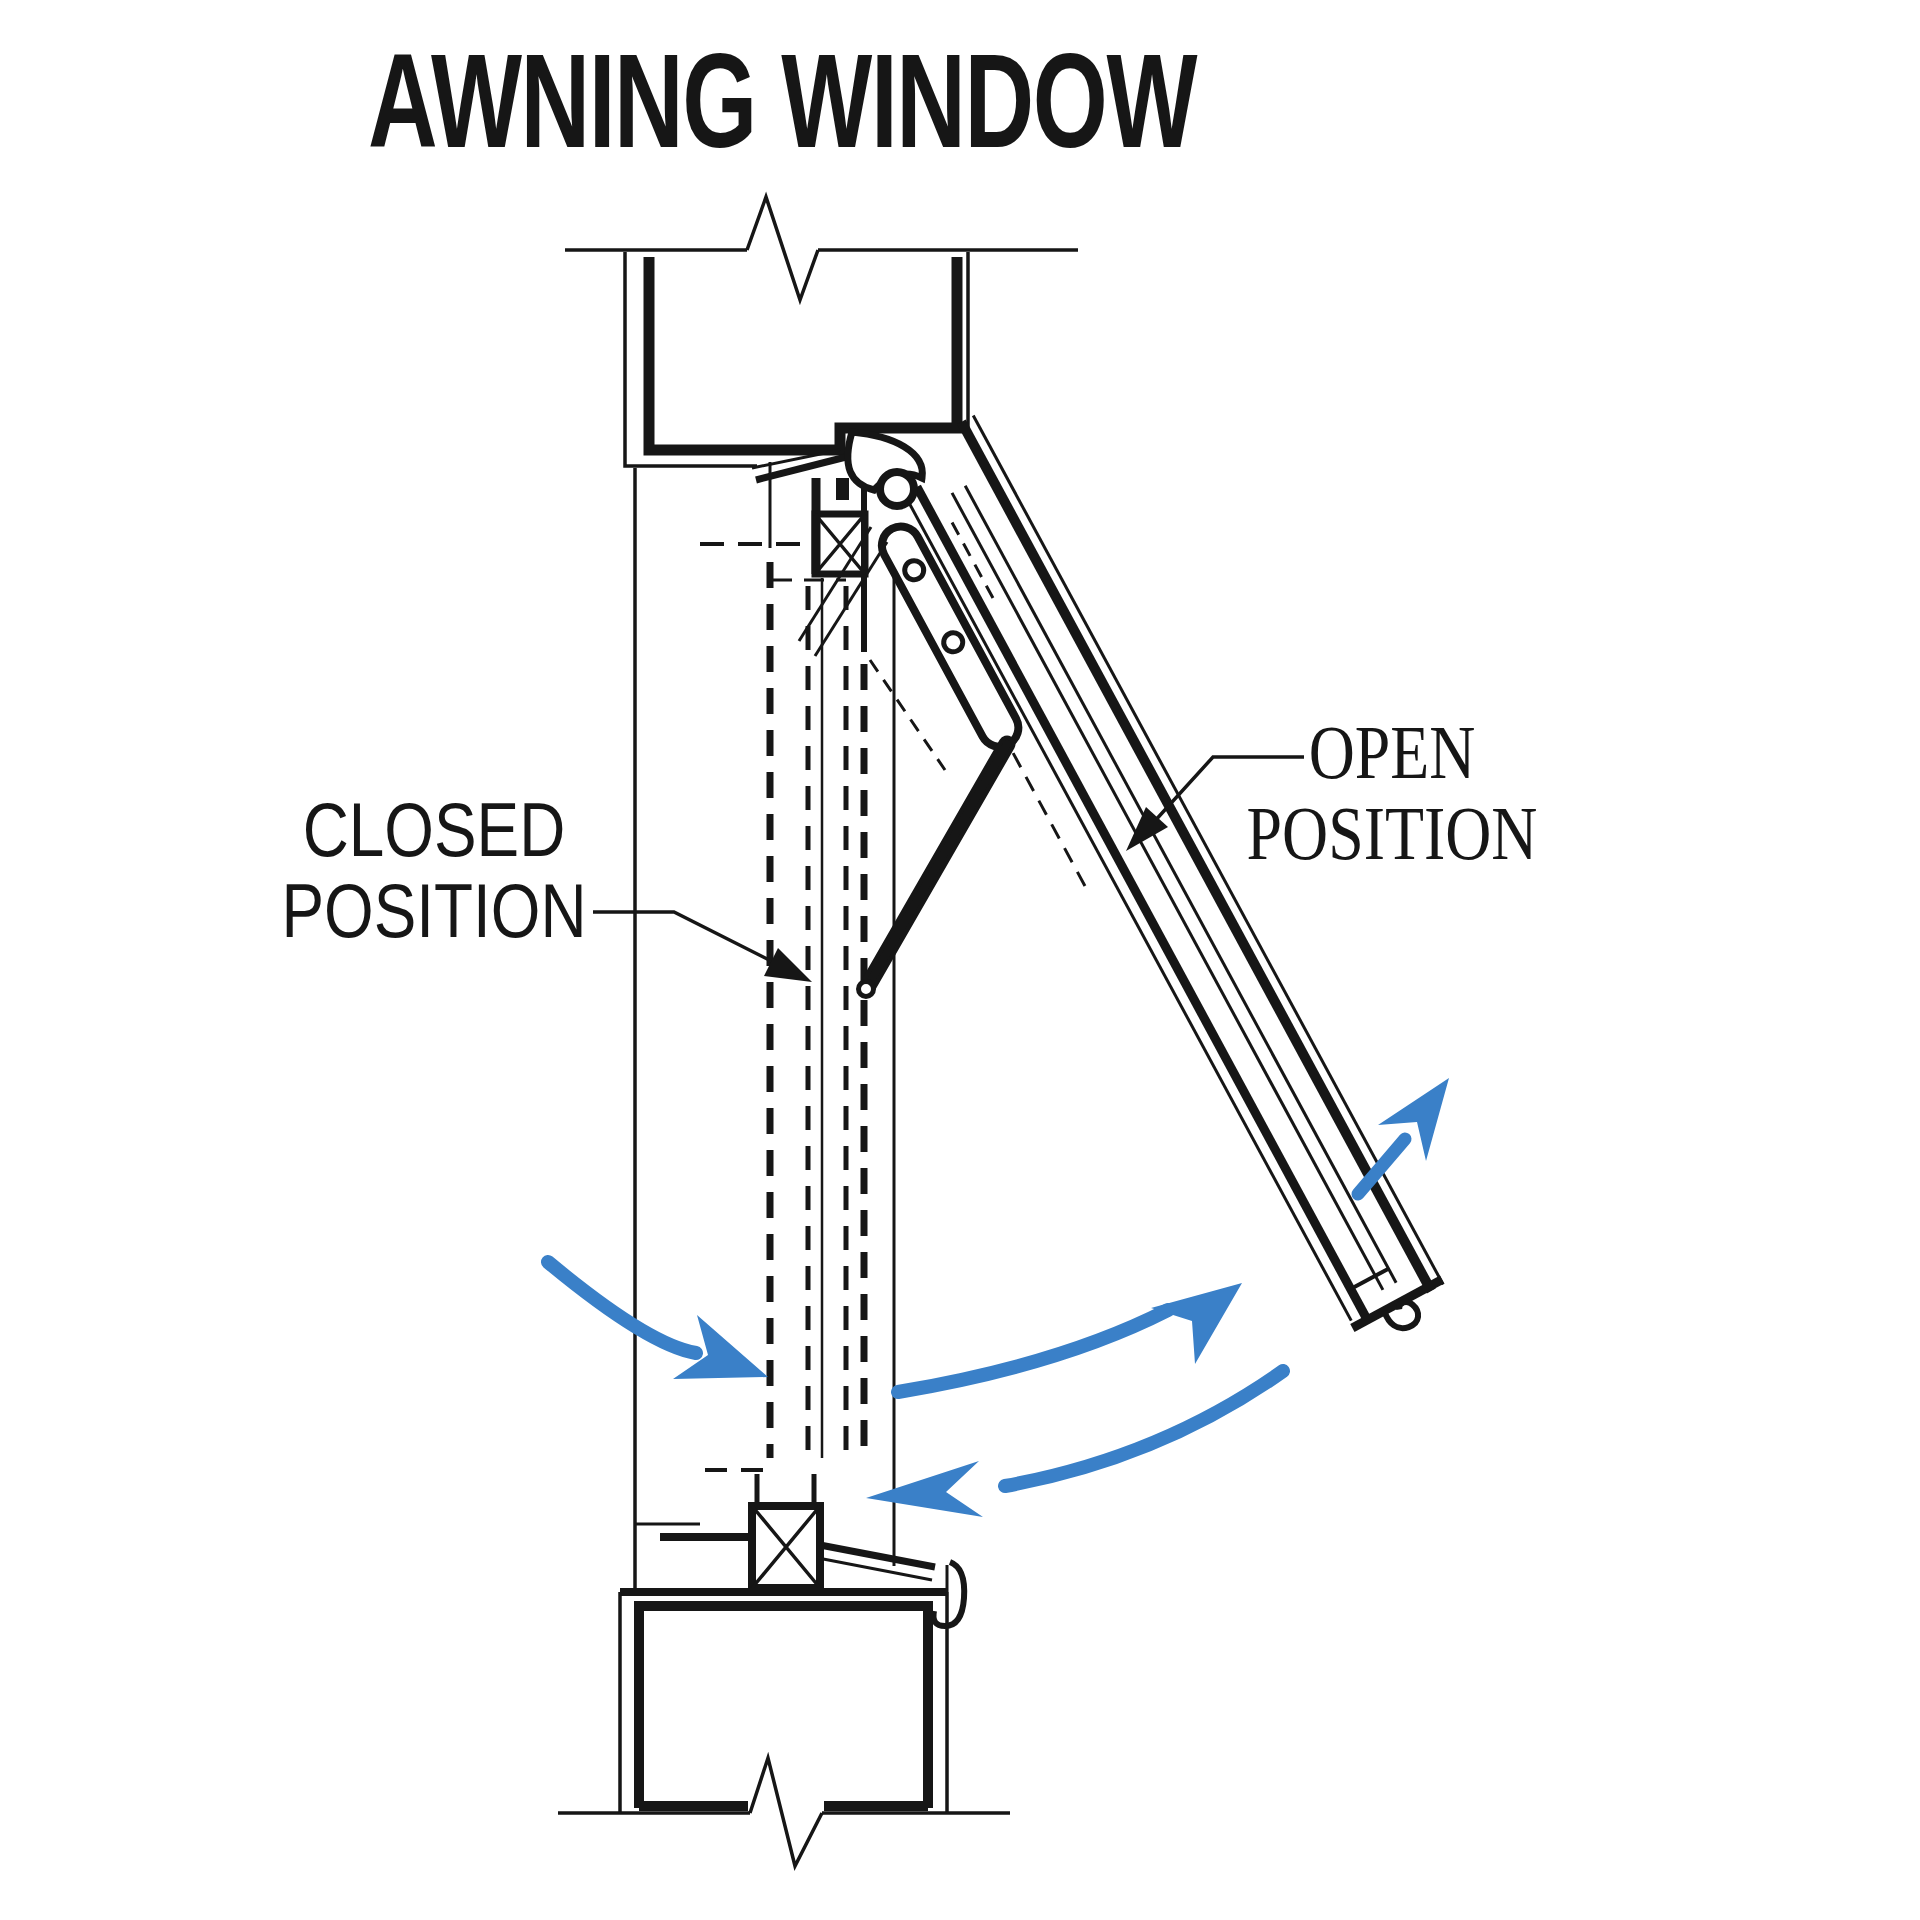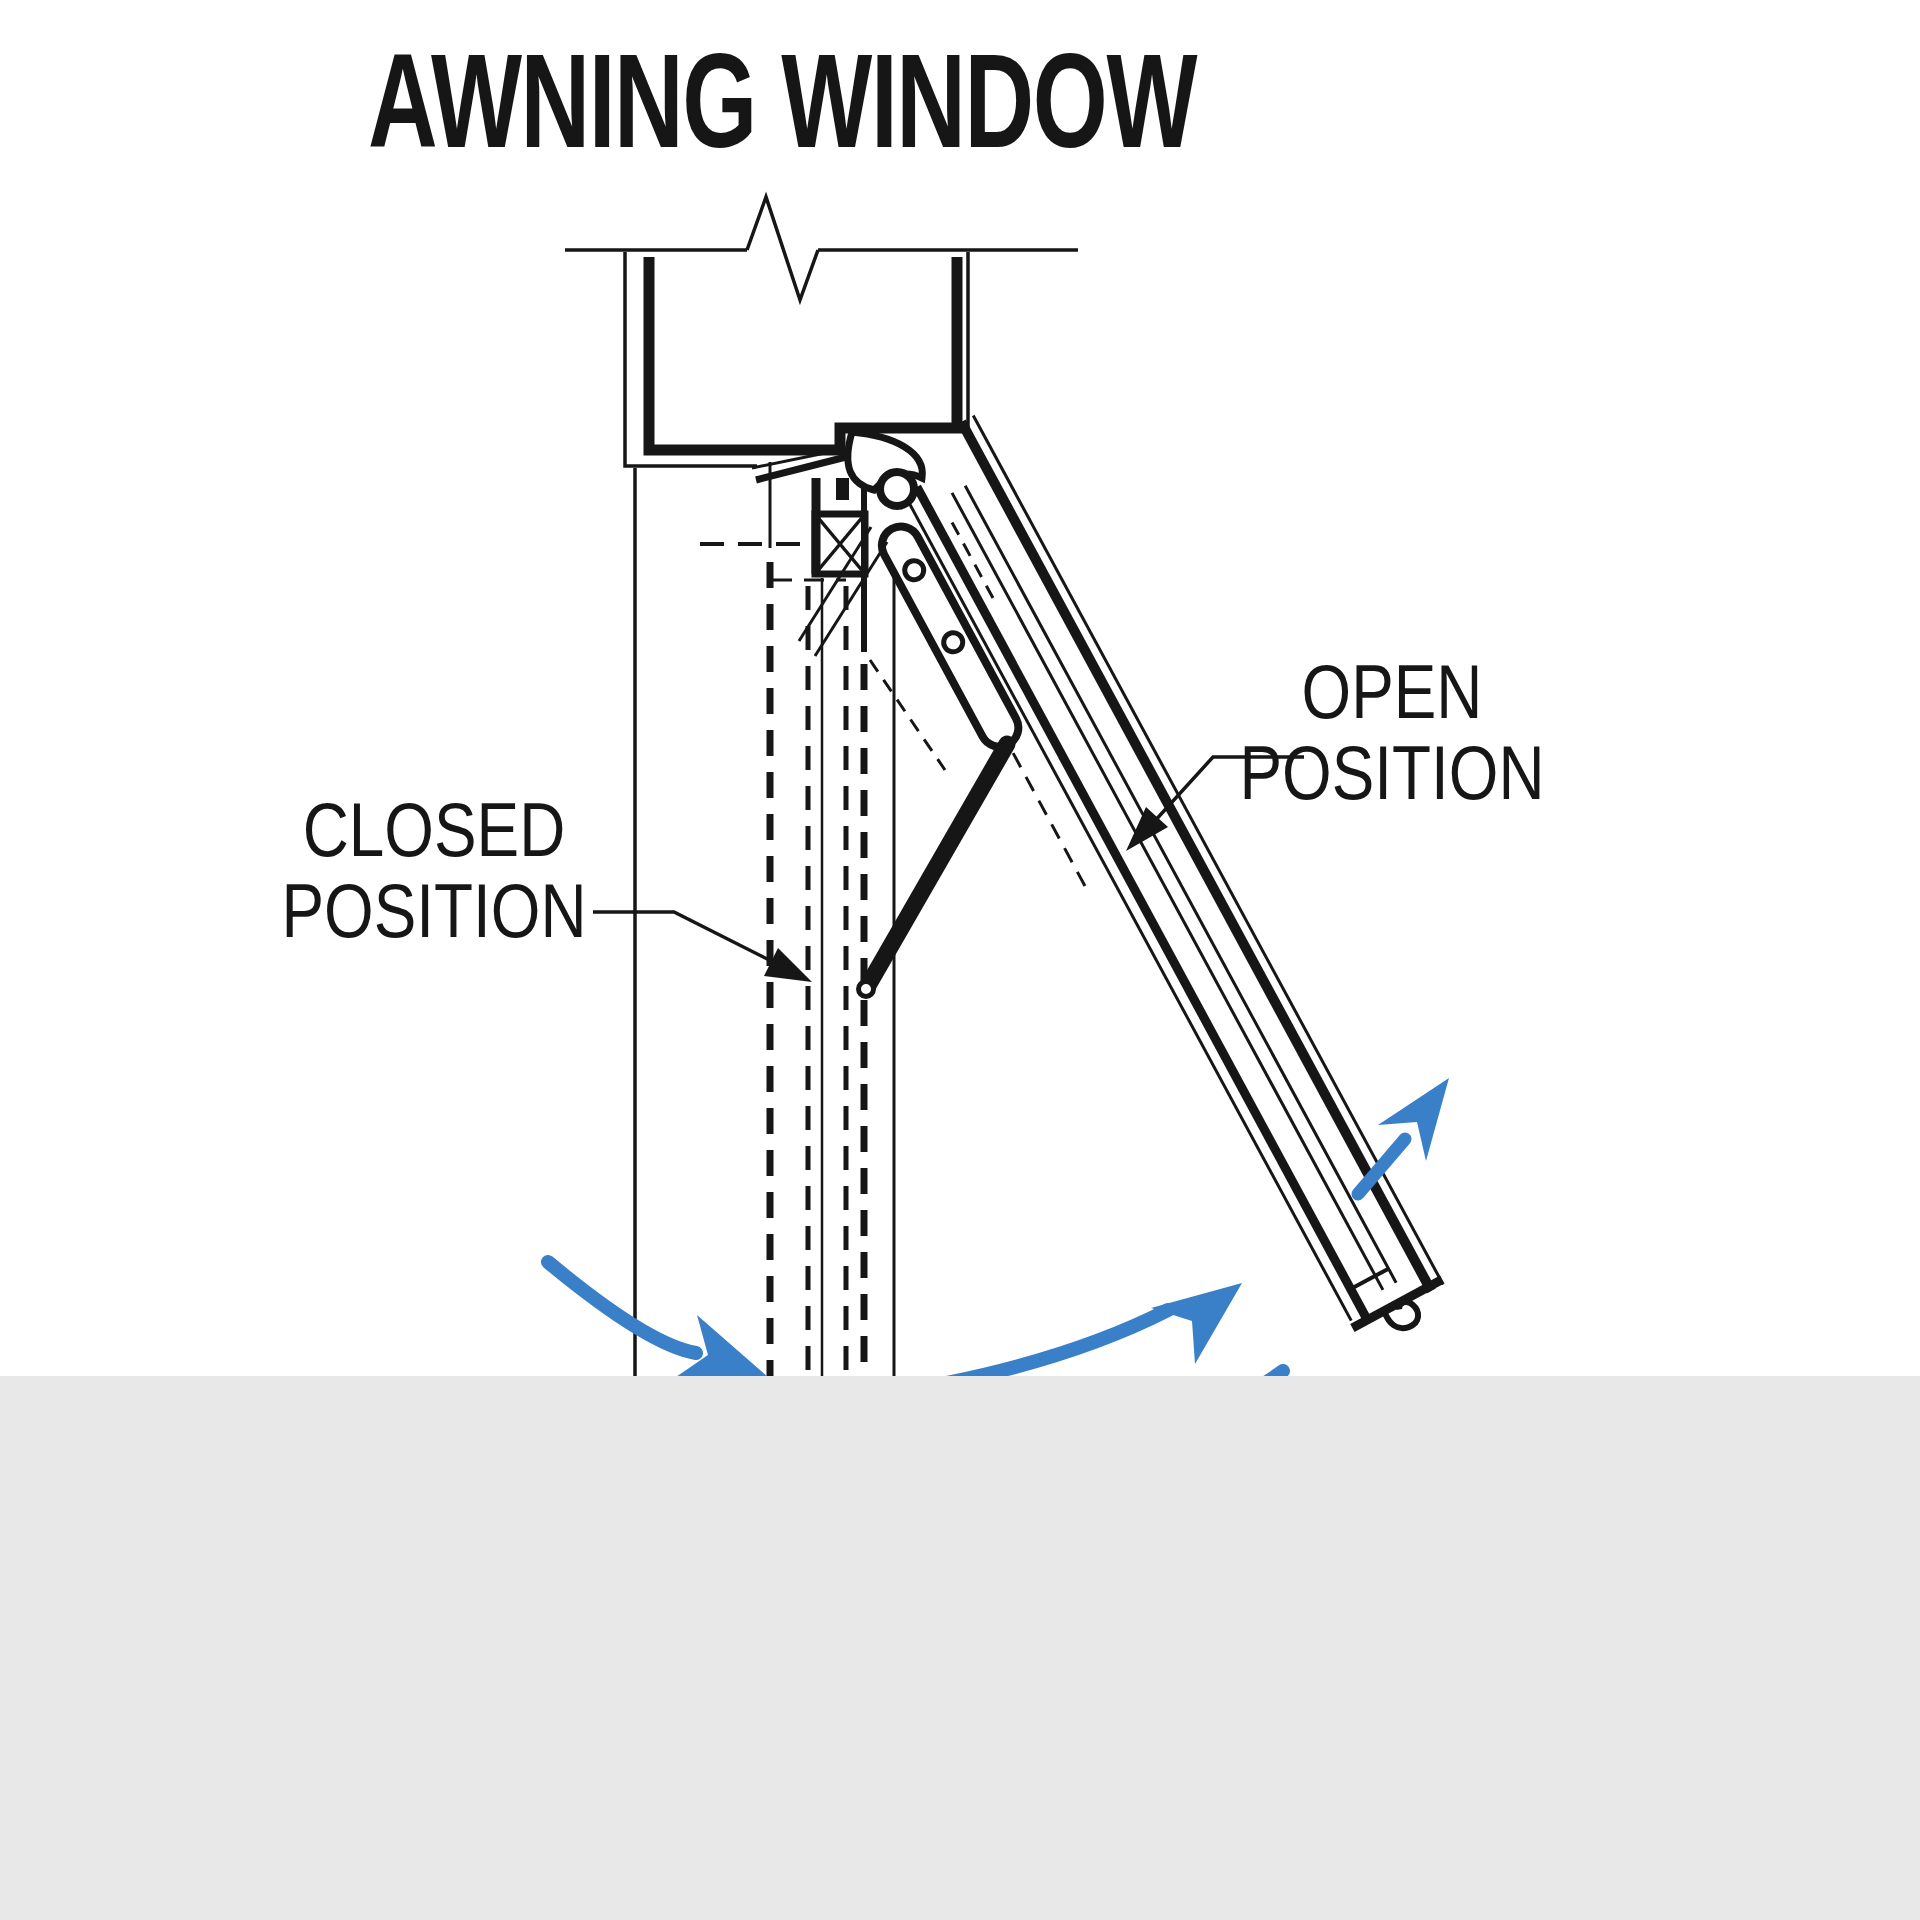--- a/index.html
+++ b/index.html
@@ -3,21 +3,21 @@
 <meta charset="utf-8">
 <style>
   :root{
     --ink:#161616;
     --blue:#3a80c8;
     --bg:#ffffff;
   }
   html,body{margin:0;padding:0;background:#e8e8e8;}
   .canvas{
     position:relative;
-    width:1920px;height:1376px;
+    width:1920px;height:1920px;
     background:var(--bg);
     overflow:hidden;
     font-family:"Liberation Sans", sans-serif;
   }
   svg{position:absolute;left:0;top:0;}
   svg *{stroke:var(--ink);fill:none;}
   svg .fill{fill:var(--ink);stroke:none;}
   svg .wfill{fill:#ffffff;}
   svg .blue{stroke:var(--blue);}
   svg .bluefill{fill:var(--blue);stroke:none;}
@@ -39,21 +39,21 @@
     white-space:nowrap;
     text-align:center;
     font-weight:normal;
     font-size:76px;
     line-height:81px;
     letter-spacing:0px;
     color:var(--ink);
   }
   .dlabel>span{display:inline-block;transform:scaleX(0.84);}
   .lbl-closed{left:434px;top:789px;}
-  .lbl-open{left:1392px;top:651px;}
+  .lbl-open{left:1392px;top:712px;font-family:Liberation Serif, serif;}
 </style>
 </head>
 <body>
 
 <div class="canvas">
 
   <svg width="1920" height="1920" viewBox="0 0 1920 1920">
 
     <g>
       <path d="M565 250 H747 M818 250 H1078" stroke-width="3.5"></path>

